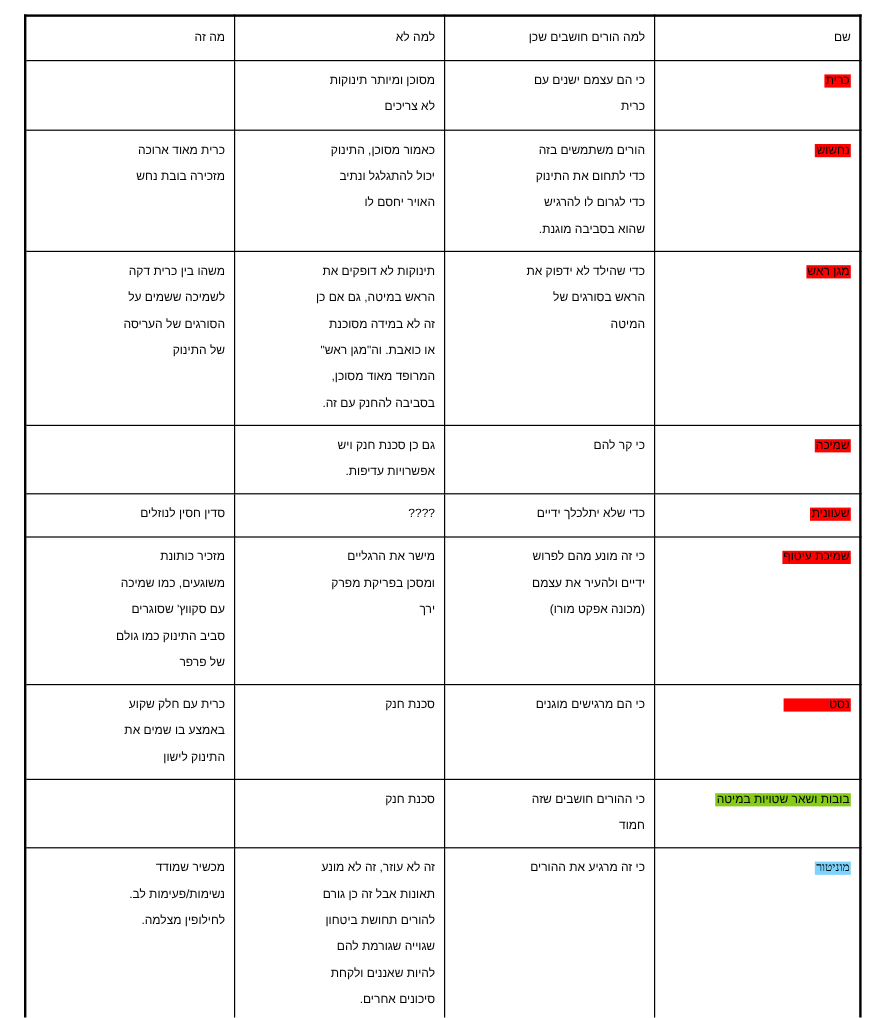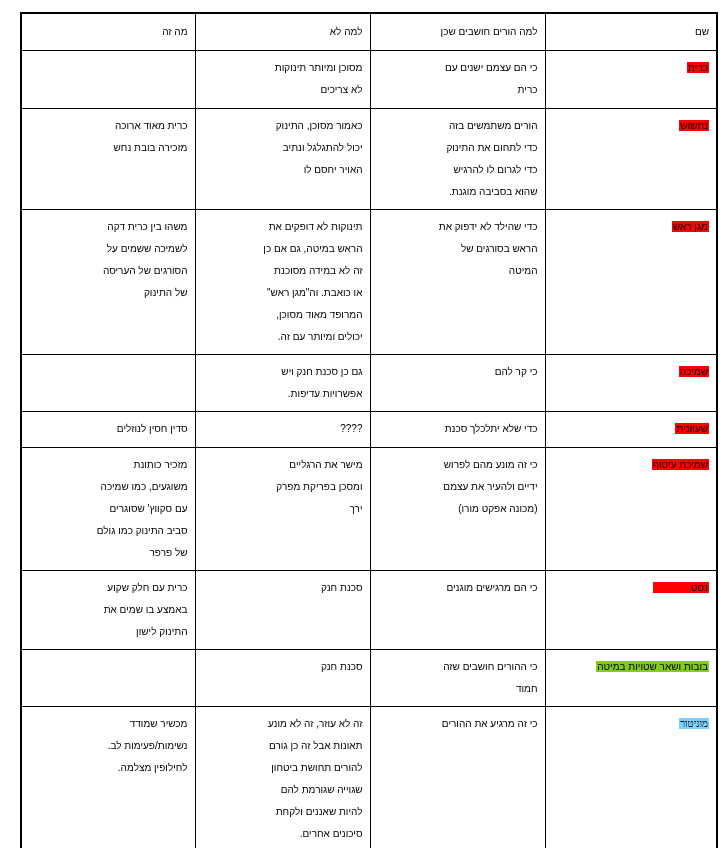--- a/index.html
+++ b/index.html
@@ -93,36 +93,36 @@
         <tr style="height: 136px;">
           <td><span class="hl" style="background: rgb(255, 0, 0);">מגן ראש</span></td>
           <td class="cell-text">כדי שהילד לא ידפוק את
 הראש בסורגים של
 המיטה</td>
           <td class="cell-text">תינוקות לא דופקים את
 הראש במיטה, גם אם כן
 זה לא במידה מסוכנת
 או כואבת. וה"מגן ראש"
 המרופד מאוד מסוכן,
-יכולים ומיותר עם זה.</td>
+בסביבה להחנק עם זה.</td>
           <td class="cell-text">משהו בין כרית דקה
 לשמיכה ששמים על
 הסורגים של העריסה
 של התינוק</td>
         </tr>
         <tr style="height: 57px;">
           <td><span class="hl" style="background: rgb(255, 0, 0); margin-top: 28px;">שמיכה</span></td>
           <td class="cell-text">כי קר להם</td>
           <td class="cell-text">גם כן סכנת חנק ויש
 אפשרויות עדיפות.</td>
           <td class="cell-text"></td>
         </tr>
         <tr style="height: 36px;">
           <td><span class="hl" style="background: rgb(255, 0, 0);">שעוונית</span></td>
-          <td class="cell-text">כדי שלא יתלכלך סכנת</td>
+          <td class="cell-text">כדי שלא יתלכלך ידיים</td>
           <td class="cell-text">????</td>
           <td class="cell-text">סדין חסין לנוזלים</td>
         </tr>
         <tr style="height: 116px;">
           <td><span class="hl" style="background: rgb(255, 0, 0); margin-left: 25px;">שמיכת עיטוף</span></td>
           <td class="cell-text">כי זה מונע מהם לפרוש
 ידיים ולהעיר את עצמם
 (מכונה אפקט מורו)</td>
           <td class="cell-text">מישר את הרגליים
 ומסכן בפריקת מפרק

